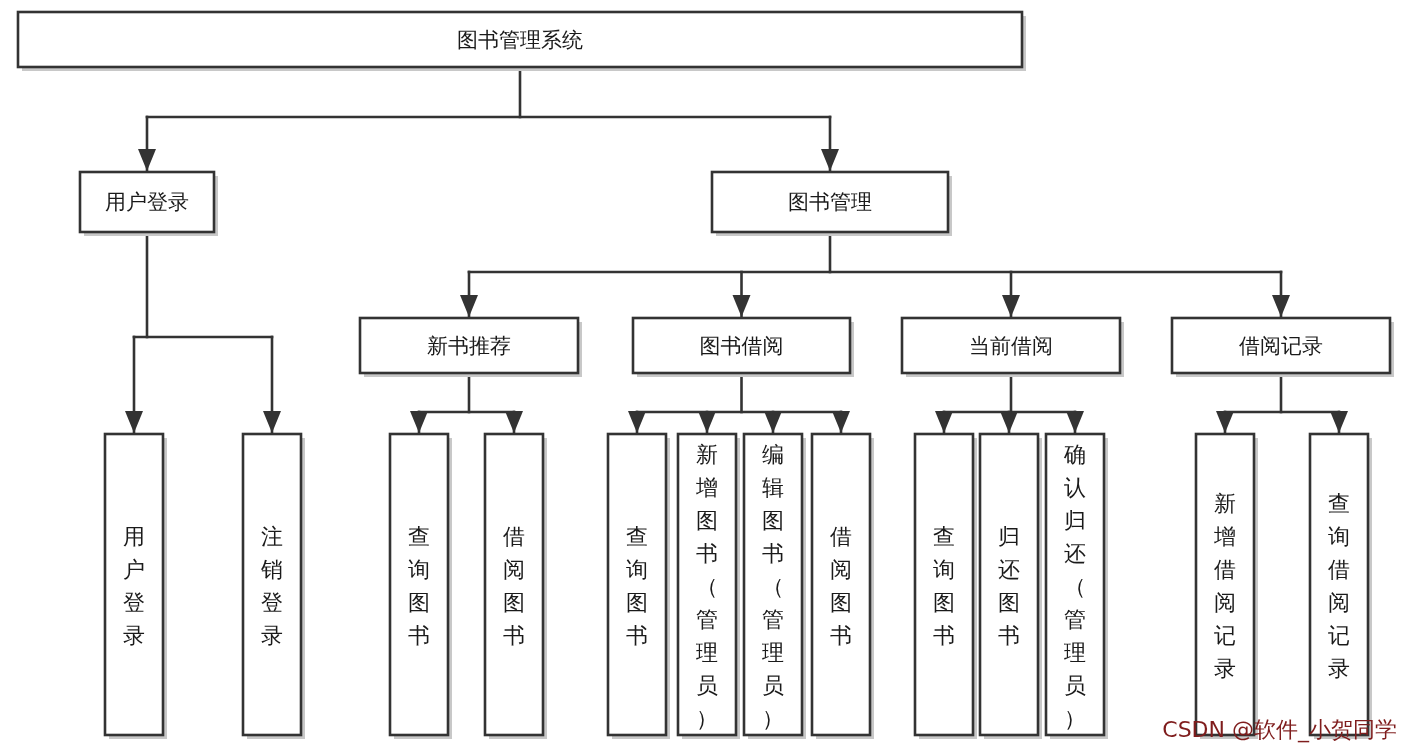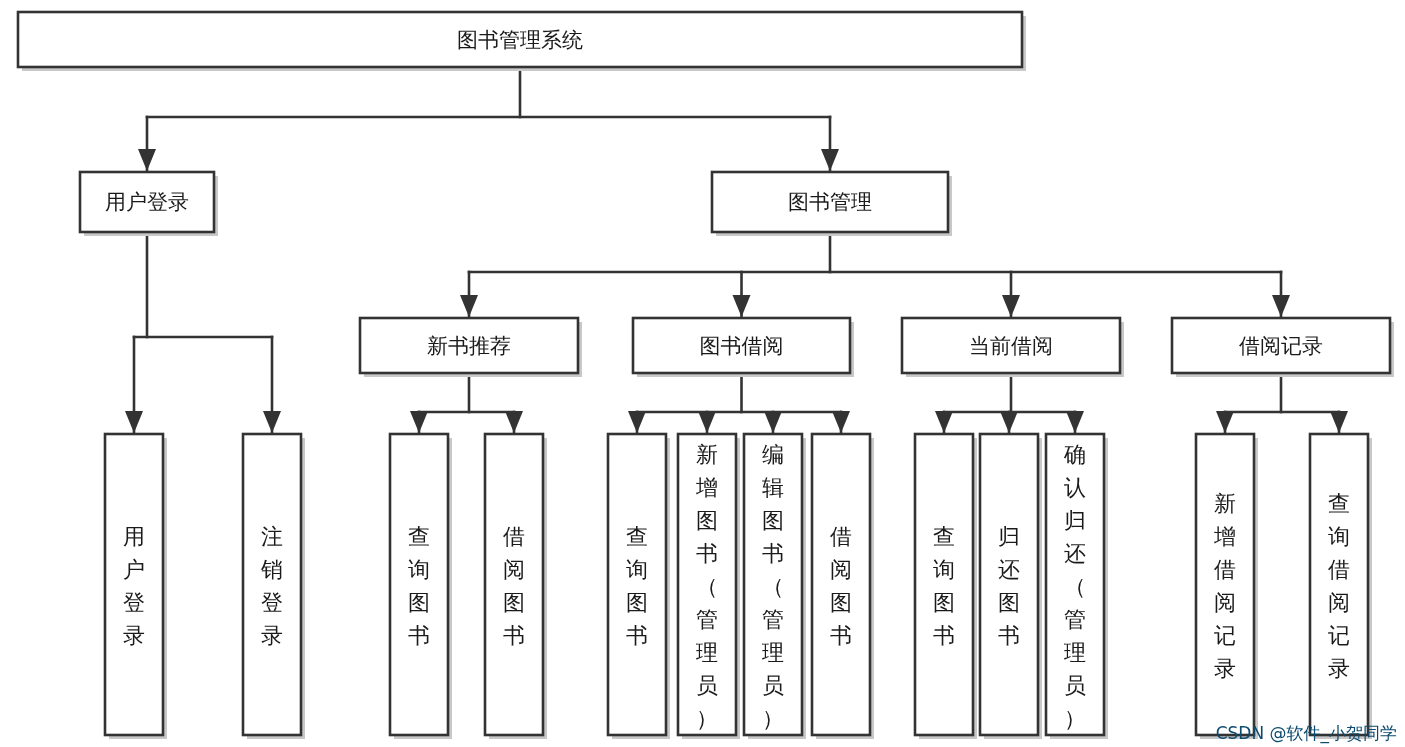--- a/index.html
+++ b/index.html
@@ -54,22 +54,22 @@
   .node-label-v {
     fill: #1a1a1a;
     font-family: "DejaVu Sans", "Liberation Sans", sans-serif;
     font-size: 22px;
     text-anchor: middle;
   }
   .watermark {
     position: absolute;
     right: 8px;
     bottom: 2px;
-    color: #0c4a6e;
-    font-size: 17px;
+    color: #7f1d1d;
+    font-size: 22px;
     font-family: "DejaVu Sans", "Liberation Sans", sans-serif;
     white-space: nowrap;
     pointer-events: none;
   }
 </style>
 </head>
 <body>
 
 <div id="diagram-root">
   <svg id="tree-svg" viewBox="0 0 1405 747">

